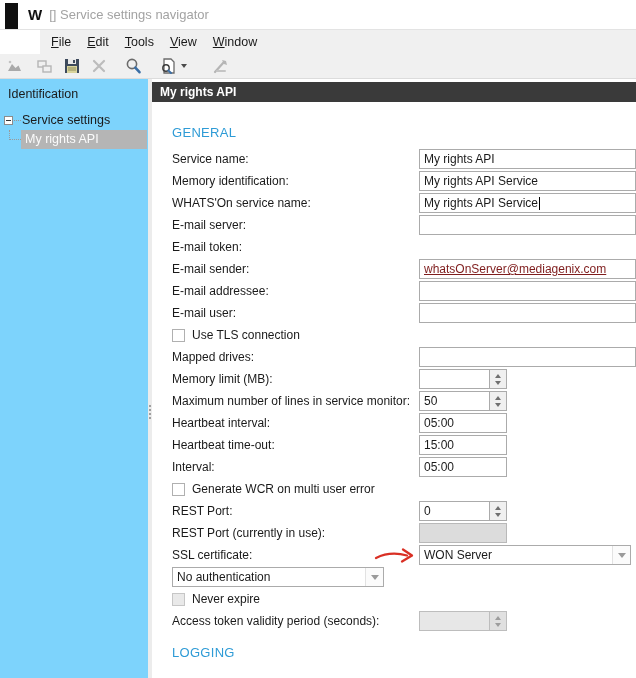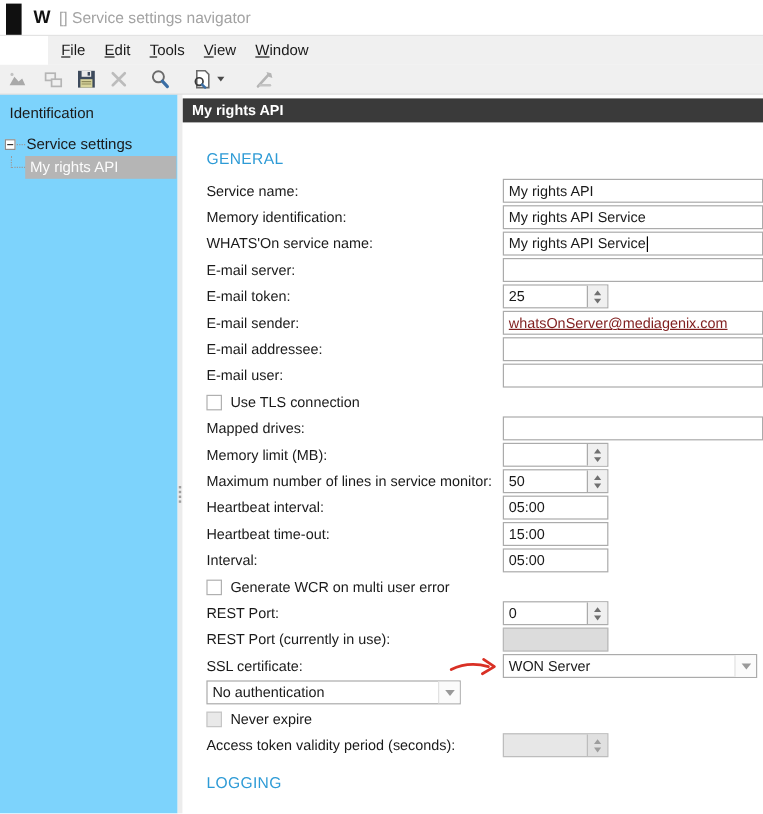--- a/index.html
+++ b/index.html
@@ -213,29 +213,20 @@
           <div class="lbl">E-mail server:</div>
           <div class="ctl">
               <div class="ti">
                 <span class="tv"></span>
               </div>
             </div>
         </div>
 
         <div class="row">
           <div class="lbl">E-mail token:</div>
-          <div class="ctl">
-            <div class="spin">
-              <span class="tv">25</span>
-              <span class="spinbtns">
-                  <span class="arr-up"></span>
-                  <span class="arr-dn"></span>
-                </span>
-            </div>
-          </div>
         </div>
 
         <div class="row">
           <div class="lbl">E-mail sender:</div>
           <div class="ctl">
               <div class="ti">
                 <span class="tv linkv">whatsOnServer@mediagenix.com</span>
               </div>
             </div>
         </div>

